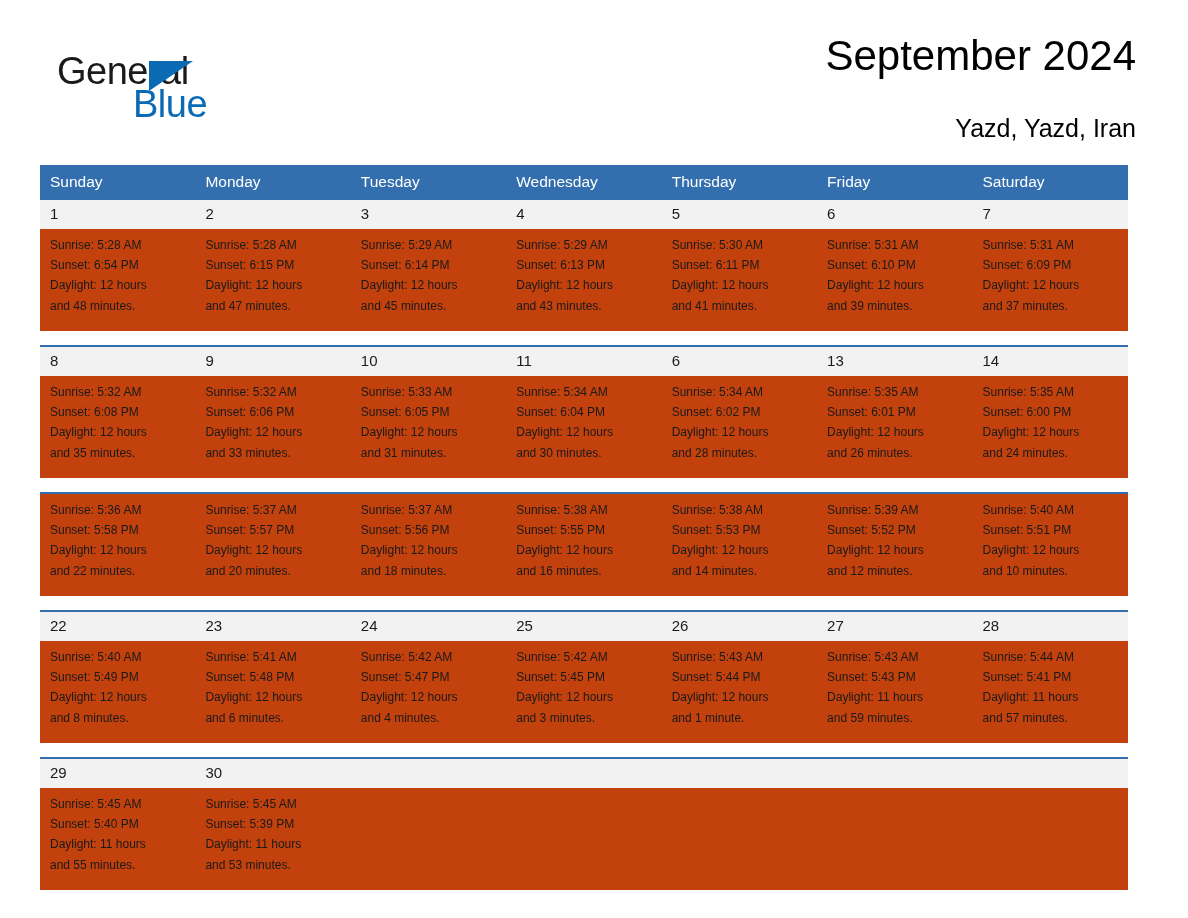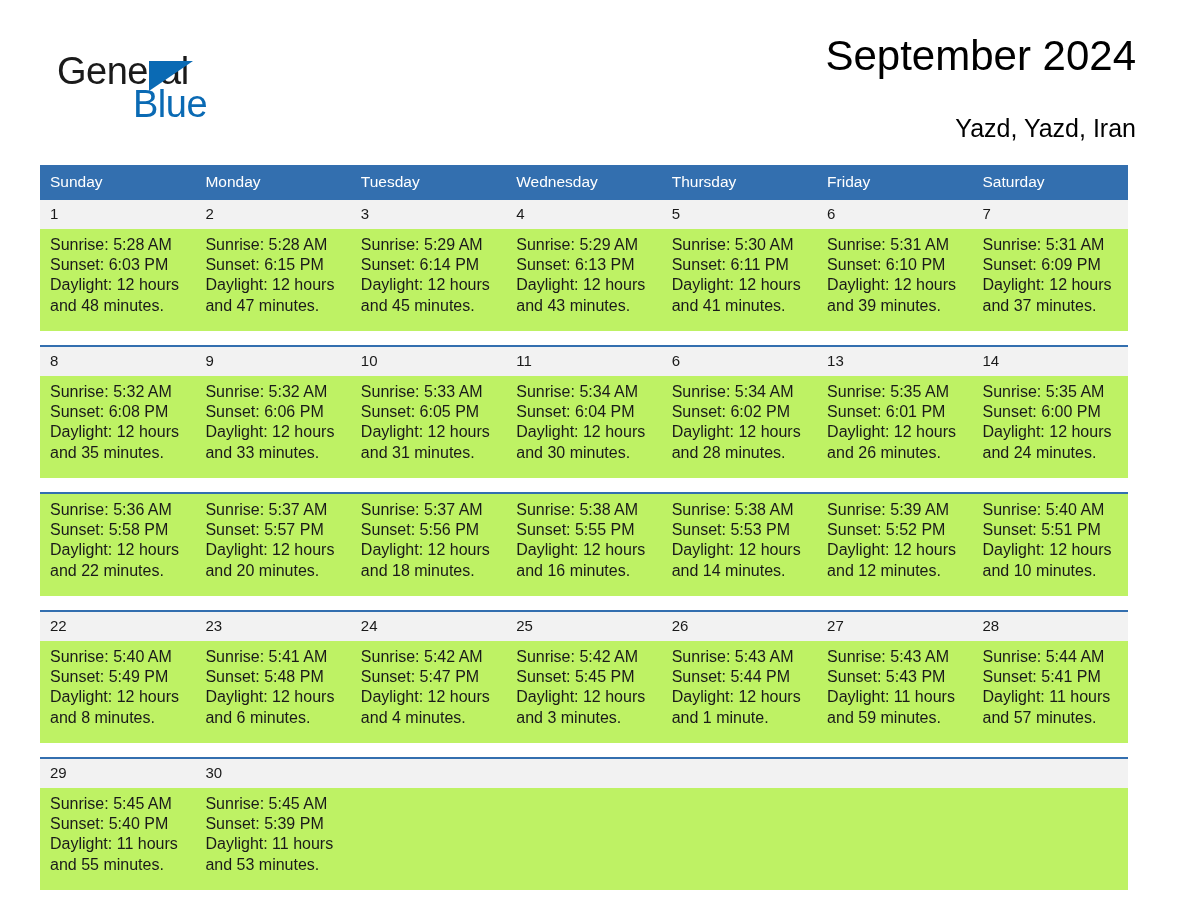--- a/index.html
+++ b/index.html
@@ -134,23 +134,23 @@
     background: #F2F2F2;
     padding: 5px 0 6px 10px;
     font-size: 15px;
     color: #1a1a1a;
     vertical-align: top;
     height: 18px;
   }
   tr.date-row td.empty { background: #F2F2F2; }
 
   tr.info-row td {
-    background: #bef264;
+    background: #c2410c;
     padding: 6px 8px 4px 10px;
-    font-size: 16px;
+    font-size: 12px;
     color: #1a1a1a;
     vertical-align: top;
     line-height: 20.2px;
     height: 92px;
   }
   .line { display: block; white-space: nowrap; }
 </style>
 </head>
 <body>
 
@@ -197,21 +197,21 @@
           <td>2</td>
           <td>3</td>
           <td>4</td>
           <td>5</td>
           <td>6</td>
           <td>7</td>
         </tr>
         <tr class="info-row">
           <td>
             <span class="line">Sunrise: 5:28 AM</span>
-            <span class="line">Sunset: 6:03 PM</span>
+            <span class="line">Sunset: 6:54 PM</span>
             <span class="line">Daylight: 12 hours</span>
             <span class="line">and 48 minutes.</span>
           </td>
           <td>
             <span class="line">Sunrise: 5:28 AM</span>
             <span class="line">Sunset: 6:15 PM</span>
             <span class="line">Daylight: 12 hours</span>
             <span class="line">and 47 minutes.</span>
           </td>
           <td>

